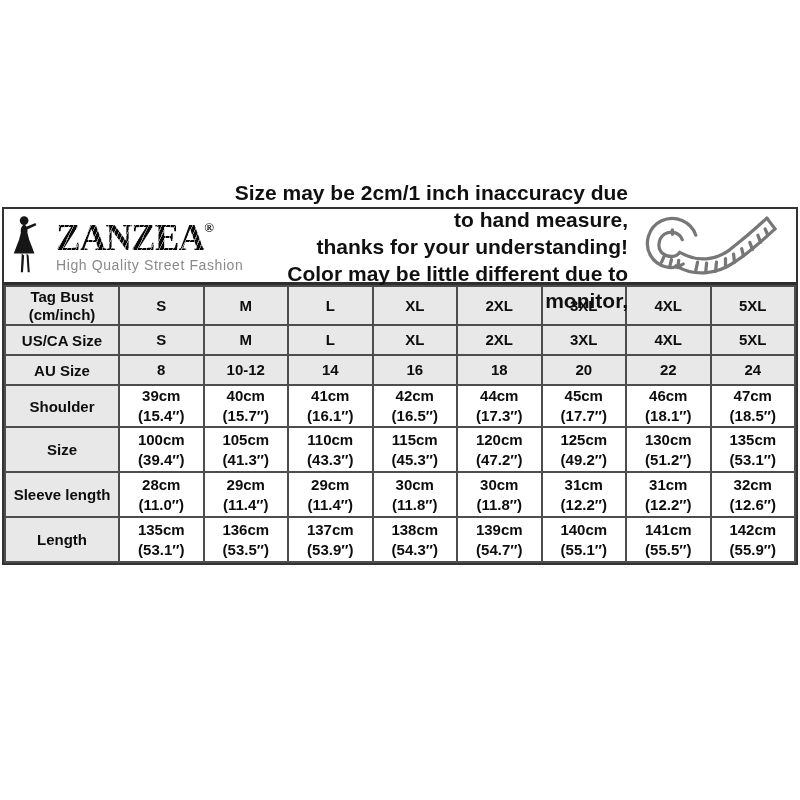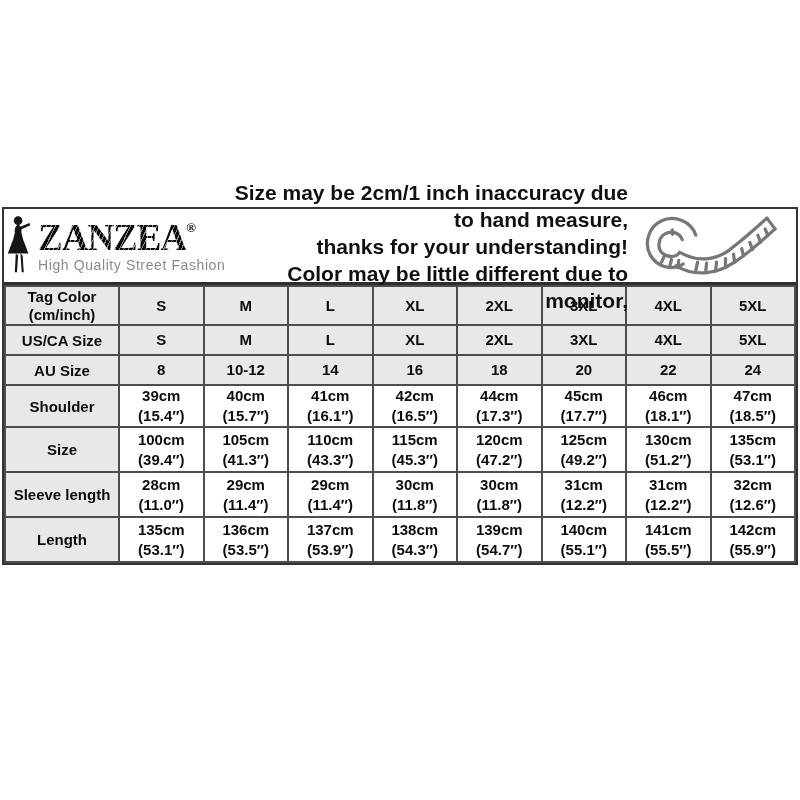--- a/index.html
+++ b/index.html
@@ -11,21 +11,21 @@
   .sheet{
     position:absolute;top:207px;left:2px;width:792px;
     border:2px solid #333333;background:#ffffff;
   }
   
   .band{
     height:73px;display:flex;align-items:center;
     border-bottom:3px solid #2e2e2e;background:#ffffff;
   }
   .logo{
-    width:222px;display:flex;align-items:center;box-sizing:border-box;
+    width:222px;display:flex;align-items:center;padding-left:6px;box-sizing:border-box;gap:12px;
   }
   .figure-svg{flex:0 0 auto;margin-right:2px;}
   .logo-text{display:flex;flex-direction:column;align-items:flex-start;}
   .brand-name{
     font-family:"Liberation Serif","DejaVu Serif",serif;
     font-weight:700;font-size:37px;line-height:1;letter-spacing:-1px;
     color:#141414;white-space:nowrap;
   }
   @supports (-webkit-background-clip:text){
     .brand-name .brand-word{
@@ -128,21 +128,21 @@
         <col>
         <col>
         <col>
         <col>
         <col>
         <col>
     </colgroup>
     <tbody>
         <tr>
           <th class="shaded">
-            <div>Tag Color</div>
+            <div>Tag Bust</div>
             <div>(cm/inch)</div>
           </th>
           <td class="shaded">
             <div>S</div>
           </td>
           <td class="shaded">
             <div>M</div>
           </td>
           <td class="shaded">
             <div>L</div>

